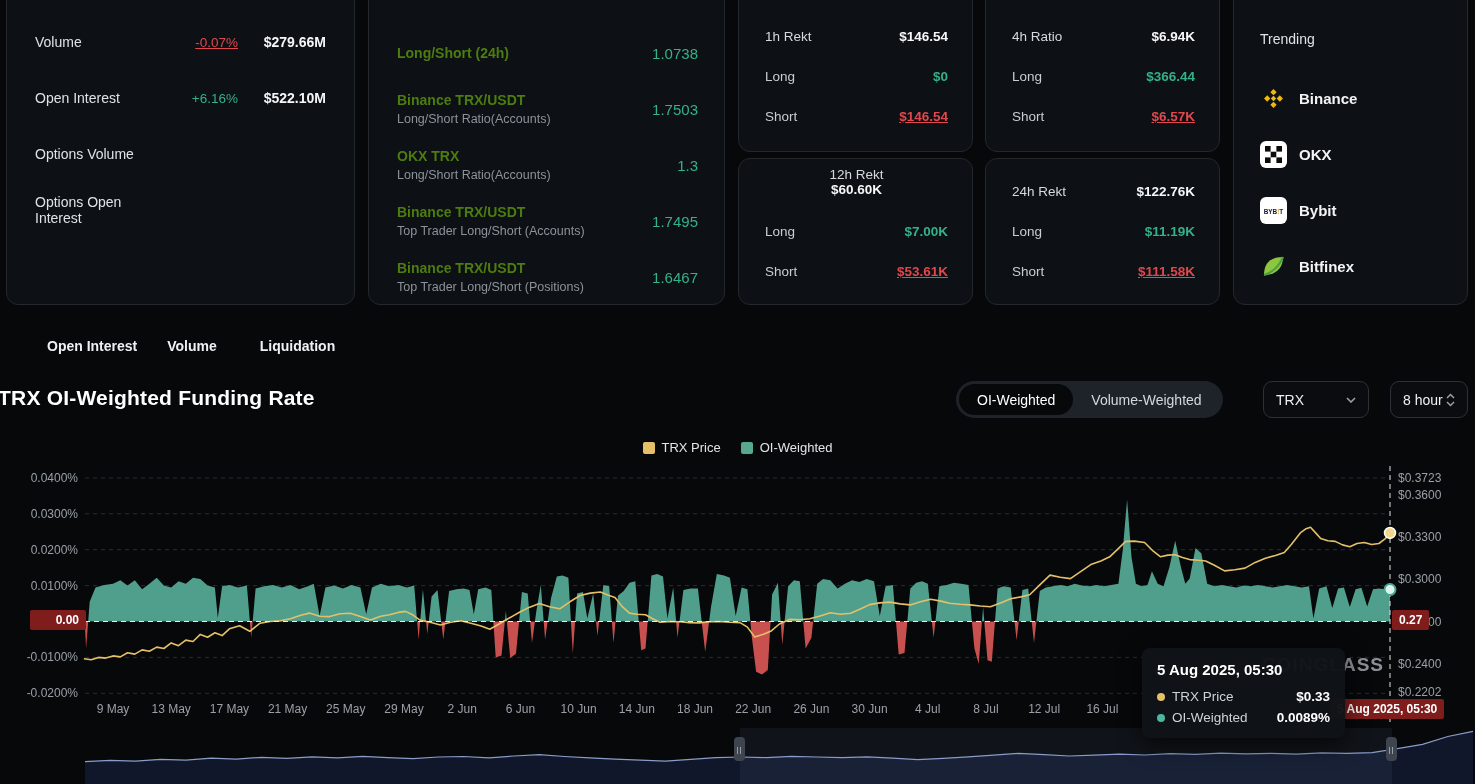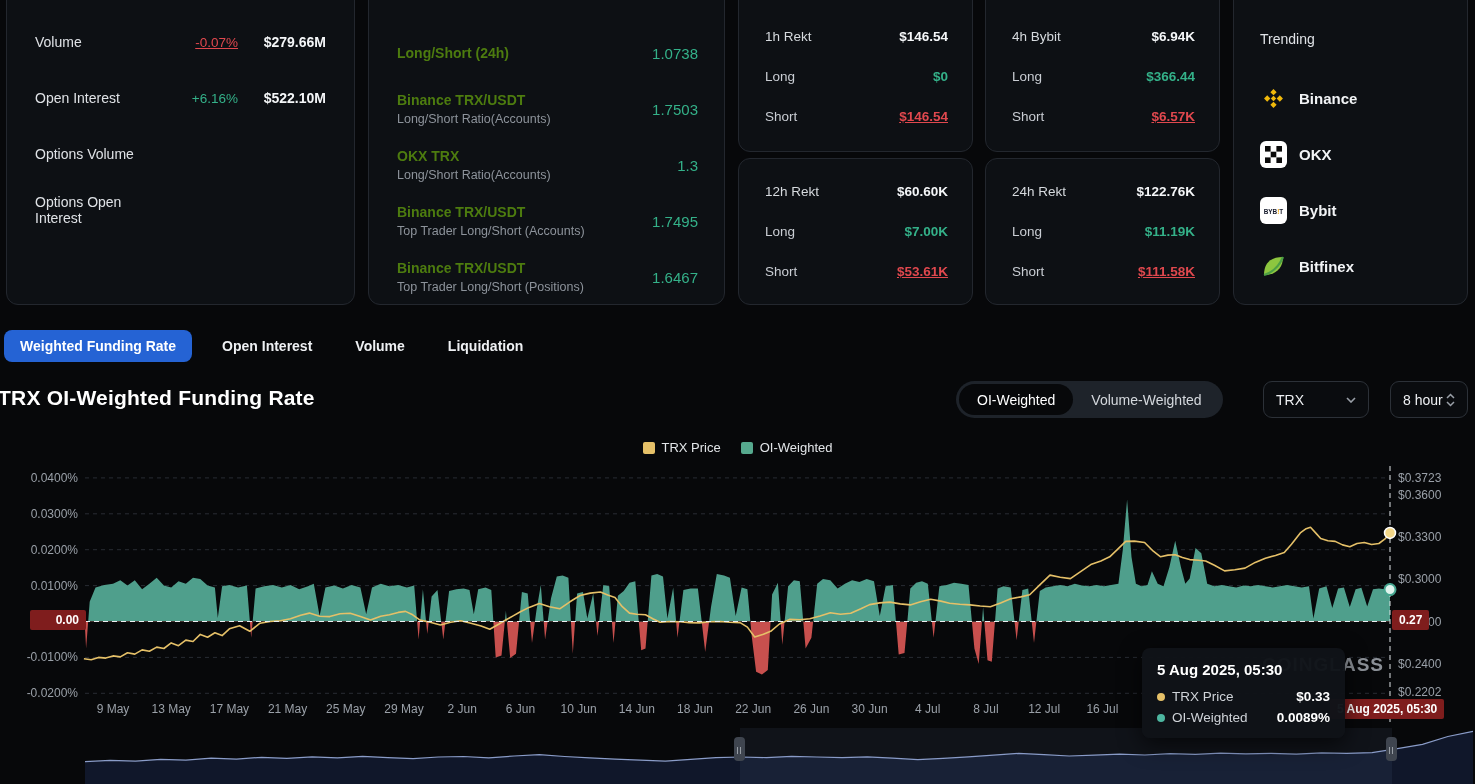--- a/index.html
+++ b/index.html
@@ -126,34 +126,34 @@
         <span class="k">Long</span>
         <span class="v up">$0</span>
       </div>
       <div class="rekt-row " style="top: 126px;">
         <span class="k">Short</span>
         <span class="v down">$146.54</span>
       </div>
     </div>
   <div class="card" id="rekt-1" style="left:985px;top:-22px;width:235px;height:174px;">
       <div class="rekt-row head" style="top: 46px;">
-        <span class="k">4h Bybit</span>
+        <span class="k">4h Ratio</span>
         <span class="v ">$6.94K</span>
       </div>
       <div class="rekt-row " style="top: 86px;">
         <span class="k">Long</span>
         <span class="v up">$366.44</span>
       </div>
       <div class="rekt-row " style="top: 126px;">
         <span class="k">Short</span>
         <span class="v down">$6.57K</span>
       </div>
     </div>
   <div class="card" id="rekt-2" style="left:738px;top:158px;width:235px;height:147px;">
-      <div class="rekt-row head" style="top: 21px;">
+      <div class="rekt-row head" style="top: 8px; flex-direction: column;">
         <span class="k">12h Rekt</span>
         <span class="v ">$60.60K</span>
       </div>
       <div class="rekt-row " style="top: 61px;">
         <span class="k">Long</span>
         <span class="v up">$7.00K</span>
       </div>
       <div class="rekt-row " style="top: 101px;">
         <span class="k">Short</span>
         <span class="v down">$53.61K</span>
@@ -216,21 +216,20 @@
           <svg width="27" height="27" viewBox="0 0 27 27">
             <path d="M4 22 C4 9 12 4 23 4 C23 15 16 22 4 22 Z" fill="#8DC63F"></path>
             <path d="M4 22 C11 20 19 14 23 4" fill="none" stroke="#4C9F45" stroke-width="2.2"></path>
           </svg>
         </span>
         <span class="nm">Bitfinex</span>
       </div>
     </div>
 
   <div class="tabs" id="tabs">
-      <div class="tab active">Weighted Funding Rate</div>
       <div class="tab">Open Interest</div>
       <div class="tab">Volume</div>
       <div class="tab">Liquidation</div>
     </div>
 
   <div class="chart-title">TRX OI-Weighted Funding Rate</div>
   <div class="seg" id="seg-toggle">
       <div class="opt sel">OI-Weighted</div>
       <div class="opt">Volume-Weighted</div>
     </div>

